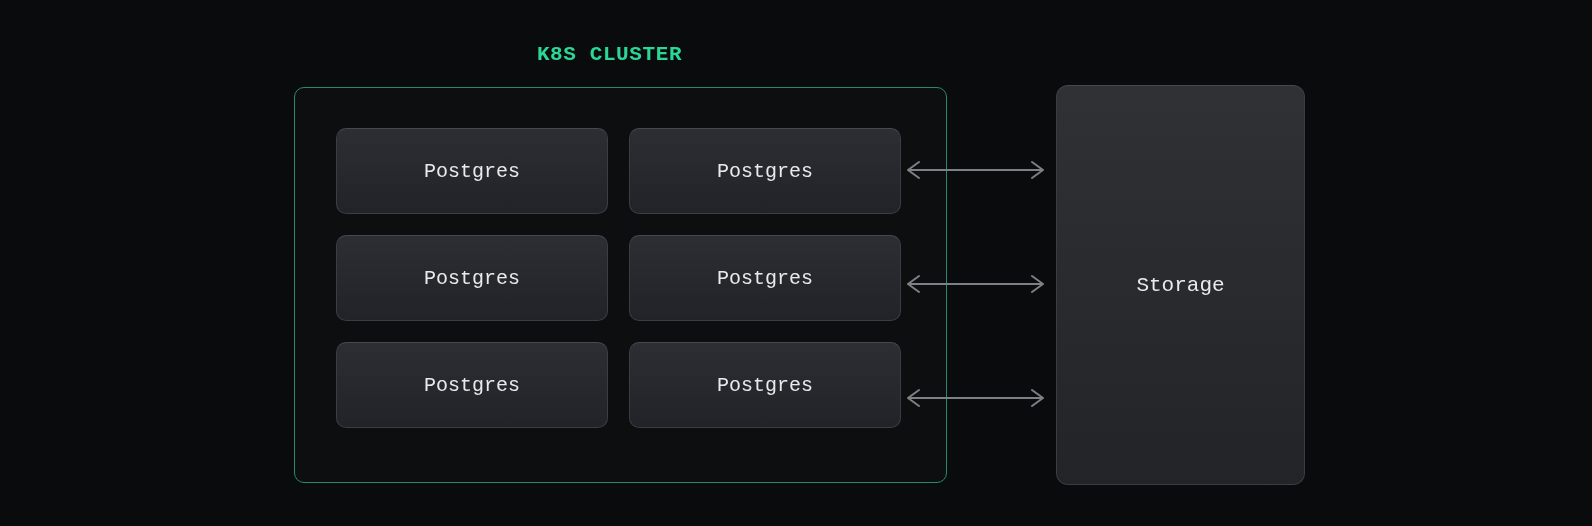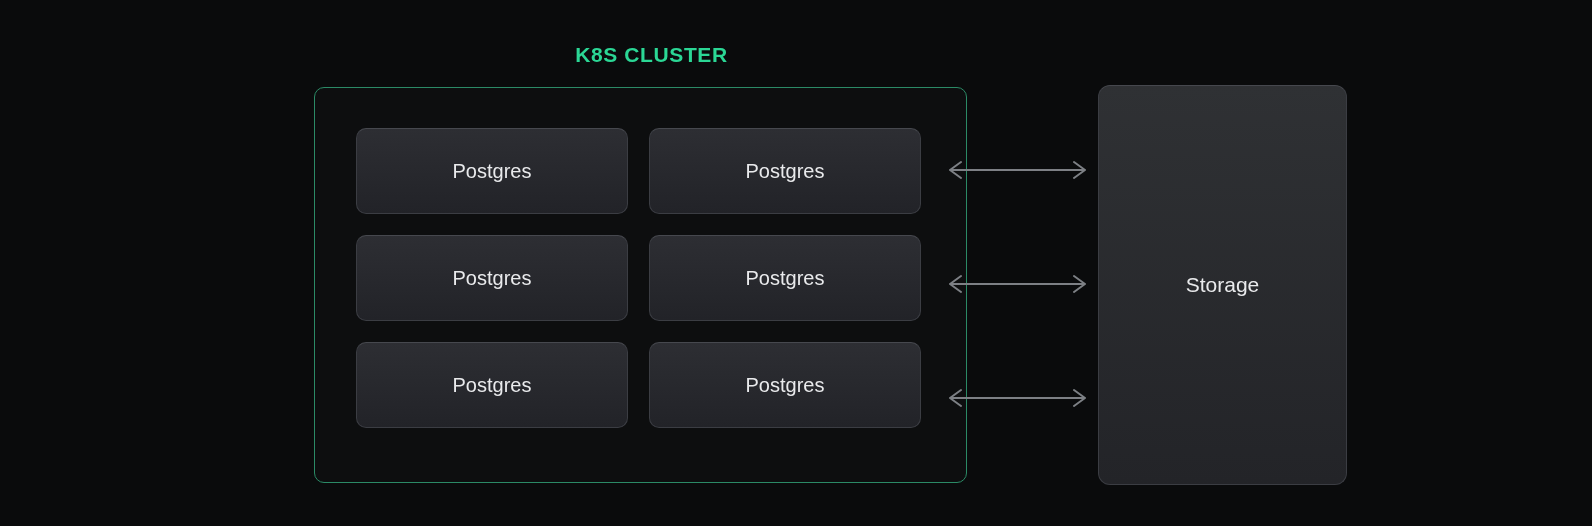--- a/index.html
+++ b/index.html
@@ -13,35 +13,34 @@
     --node-text:#e9eaec;
     --arrow:#7d8085;
     --cluster-fill:rgba(255,255,255,0.015);
   }
   html,body{margin:0;padding:0;background:var(--background);}
   .canvas{
     position:relative;
     width:1327px;height:526px;
     background:var(--background);
     overflow:hidden;
-    font-family:Liberation Sans, sans-serif;
-    margin-left:42px;
+    font-family:Liberation Mono, monospace;
   }
   .diagram-title{
     position:absolute;
     left:282px;top:42px;width:655px;
     text-align:center;
     color:var(--accent-green);
     font-size:21px;font-weight:700;
     letter-spacing:0.6px;
     line-height:26px;
   }
   .cluster-box{
     position:absolute;
-    left:272px;top:87px;
+    left:294px;top:87px;
     width:653px;height:396px;
     border:1px solid var(--cluster-border);
     border-radius:10px;
     background:var(--cluster-fill);
     display:grid;
     grid-template-columns:272px 272px;
     column-gap:30px;
     grid-auto-rows:86px;
     row-gap:29px;
     padding:40px 39px 0 41px;

